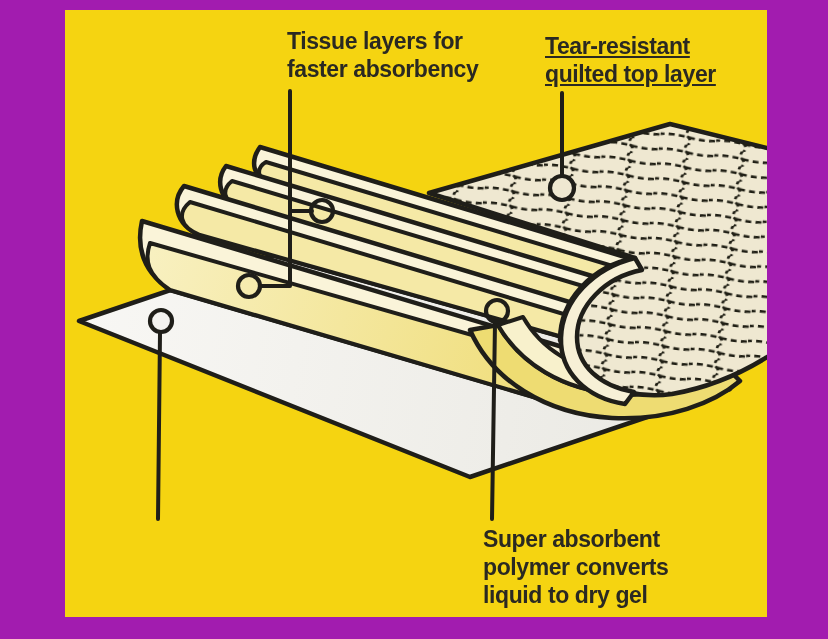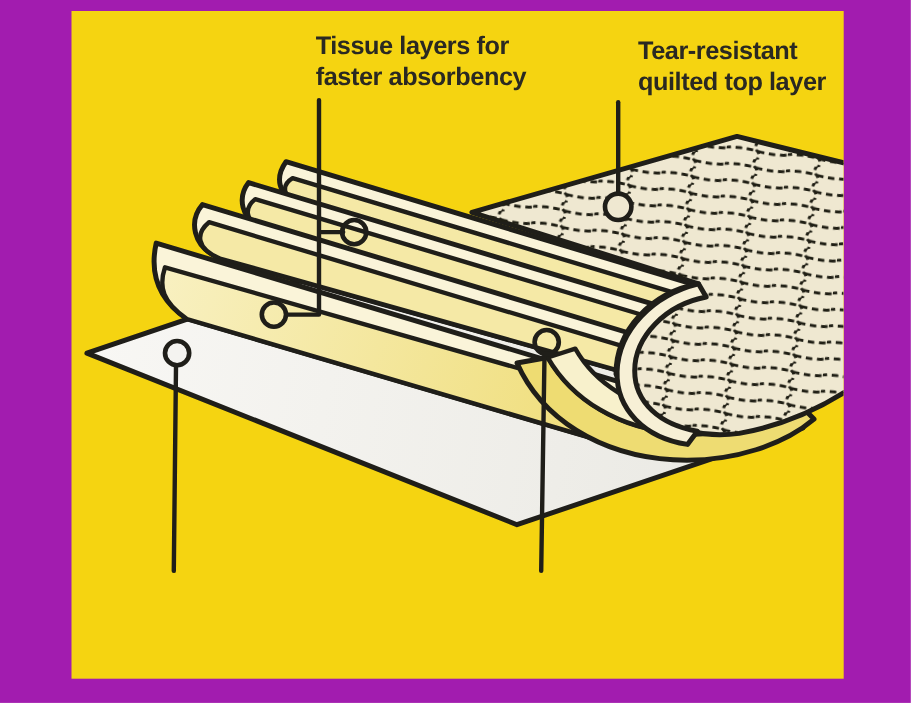--- a/index.html
+++ b/index.html
@@ -3,21 +3,21 @@
 <meta charset="utf-8">
 <style>
   html,body{margin:0;padding:0;background:#FBFBF9;}
   #stage{position:relative;width:828px;height:639px;background:#a21caf;overflow:hidden;
          font-family:"Liberation Sans", sans-serif;padding-left:24px;}
   #card{position:absolute;left:65px;top:10px;width:702px;height:607px;background:#F5D411;overflow:hidden;}
   #art{position:absolute;left:0;top:0;width:702px;height:607px;display:block;}
   .label{position:absolute;white-space:pre-line;font-weight:700;font-size:23px;line-height:28px;
          letter-spacing:-0.4px;color:#2A2922;}
   .label.tissue{left:222px;top:17px;}
-  .label.tear{left:515px;top:22px;}
+  .label.tear{left:480px;top:22px;text-decoration:underline;}
   .label.poly{left:90px;top:515px;}
   .label.super{left:418px;top:515px;}
 </style>
 </head>
 <body>
 
 <div id="stage">
   <div id="card">
 
     <svg id="art" viewBox="65 10 702 607" xmlns="http://www.w3.org/2000/svg">
@@ -69,14 +69,17 @@
         <circle cx="562" cy="188" r="12" fill="#EFE8D1"></circle>
         <circle cx="161" cy="321" r="11" fill="#F4F3F0"></circle>
         <circle cx="497" cy="311" r="11" fill="none"></circle>
       </g>
     </svg>
 
     <div class="label tissue">Tissue layers for
 faster absorbency</div>
     <div class="label tear">Tear-resistant
 quilted top layer</div>
+    <div class="label super">Super absorbent
+polymer converts
+liquid to dry gel</div>
   </div>
 </div>
 
 </body></html>

